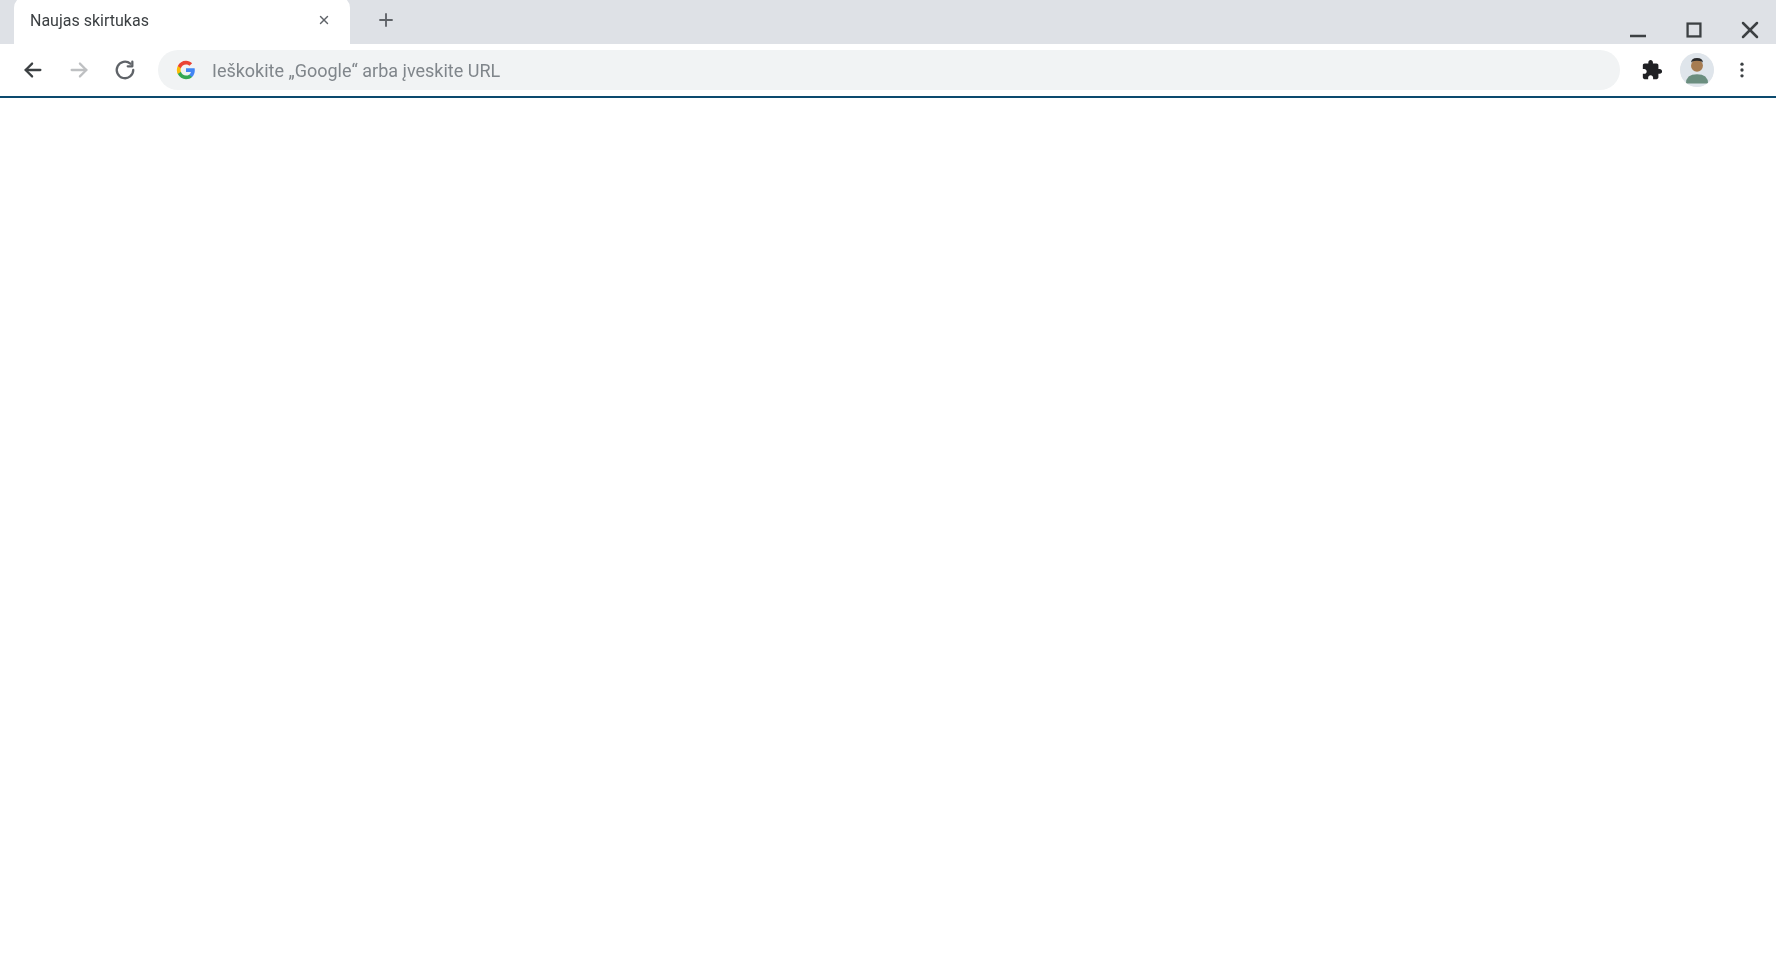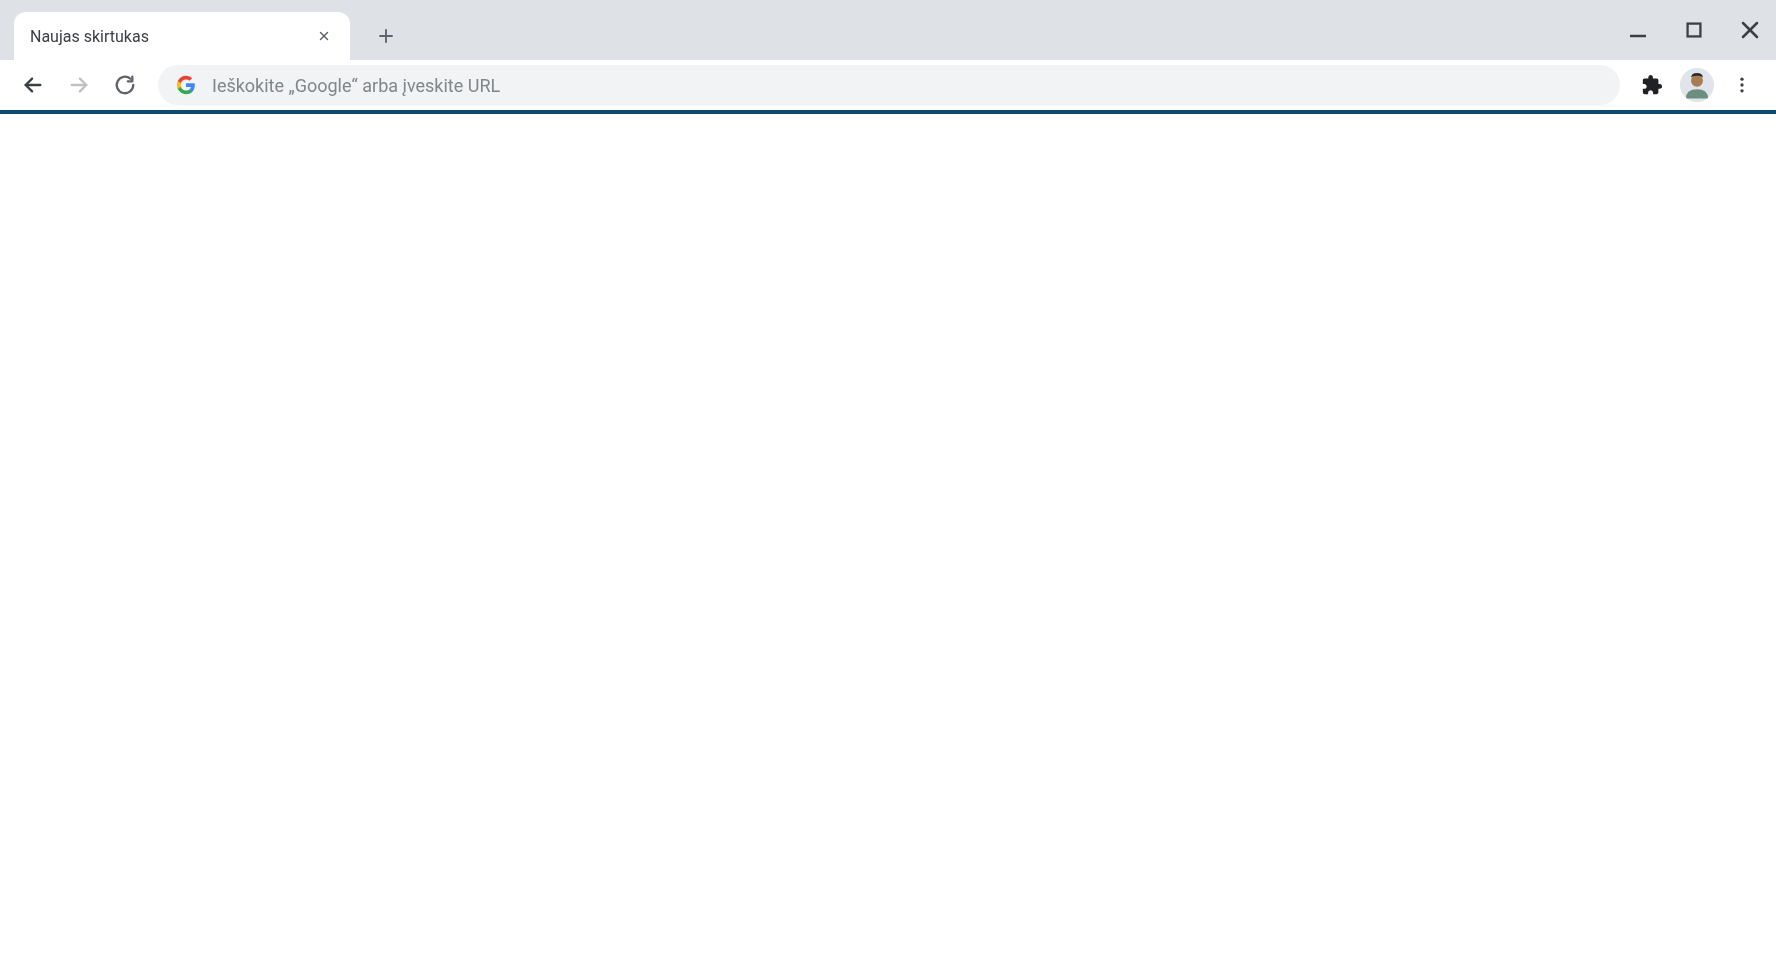--- a/index.html
+++ b/index.html
@@ -9,21 +9,21 @@
     }
     body {
       font-family: -apple-system, BlinkMacSystemFont, "Segoe UI", Roboto, Arial, sans-serif;
       background: #ffffff;
       width: 1776px;
       height: 970px;
       overflow: hidden;
     }
     .tab-strip {
       background: #dee1e6;
-      height: 60px;
+      height: 44px;
       display: flex;
       align-items: flex-end;
       position: relative;
     }
     .tab {
       background: #ffffff;
       height: 48px;
       margin-left: 14px;
       margin-top: 12px;
       border-radius: 12px 12px 0 0;
@@ -86,21 +86,21 @@
       align-items: center;
       justify-content: center;
       cursor: pointer;
     }
     .toolbar {
       background: #ffffff;
       height: 54px;
       display: flex;
       align-items: center;
       padding: 0 10px;
-      border-bottom: 4px solid #0c4a6e;
+      border-bottom: 2px solid #0c4a6e;
     }
     .nav-btn {
       width: 40px;
       height: 40px;
       display: flex;
       align-items: center;
       justify-content: center;
       cursor: pointer;
       border-radius: 50%;
       margin: 0 3px;

